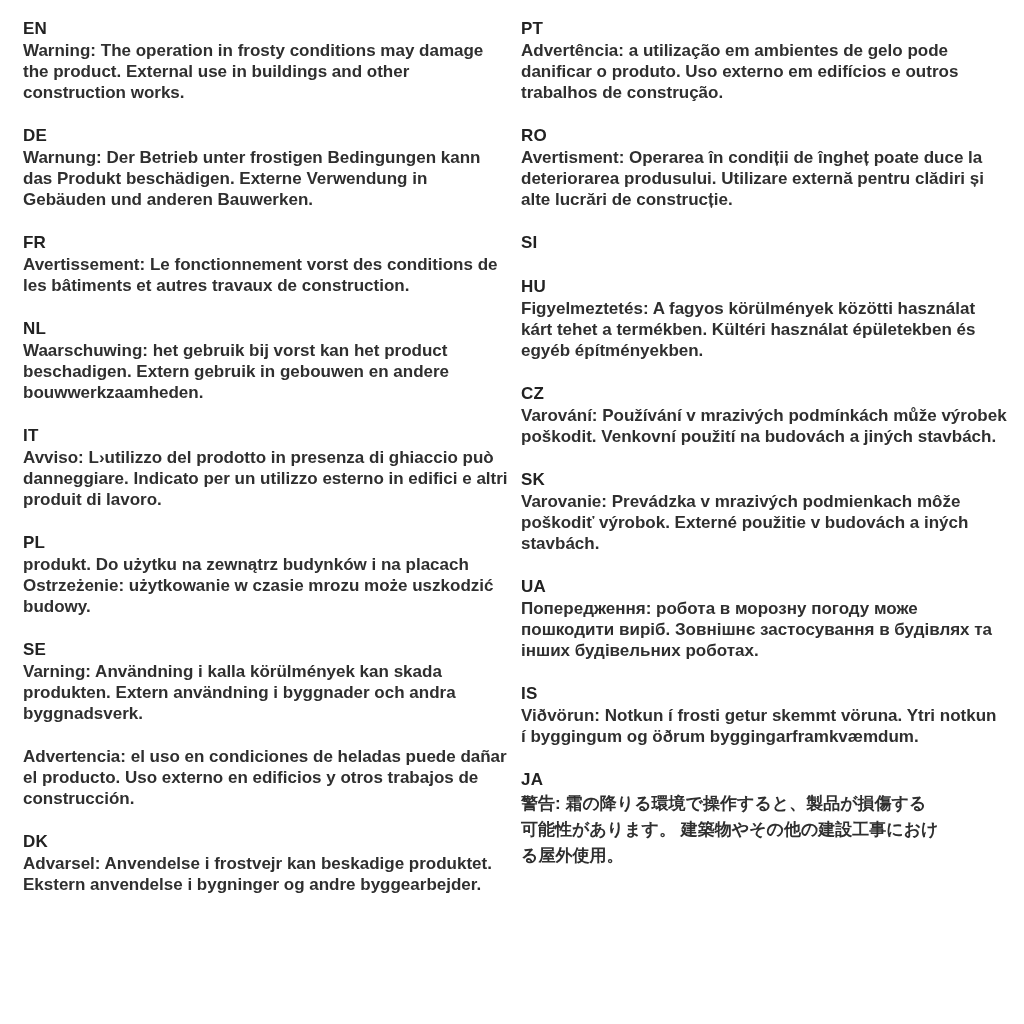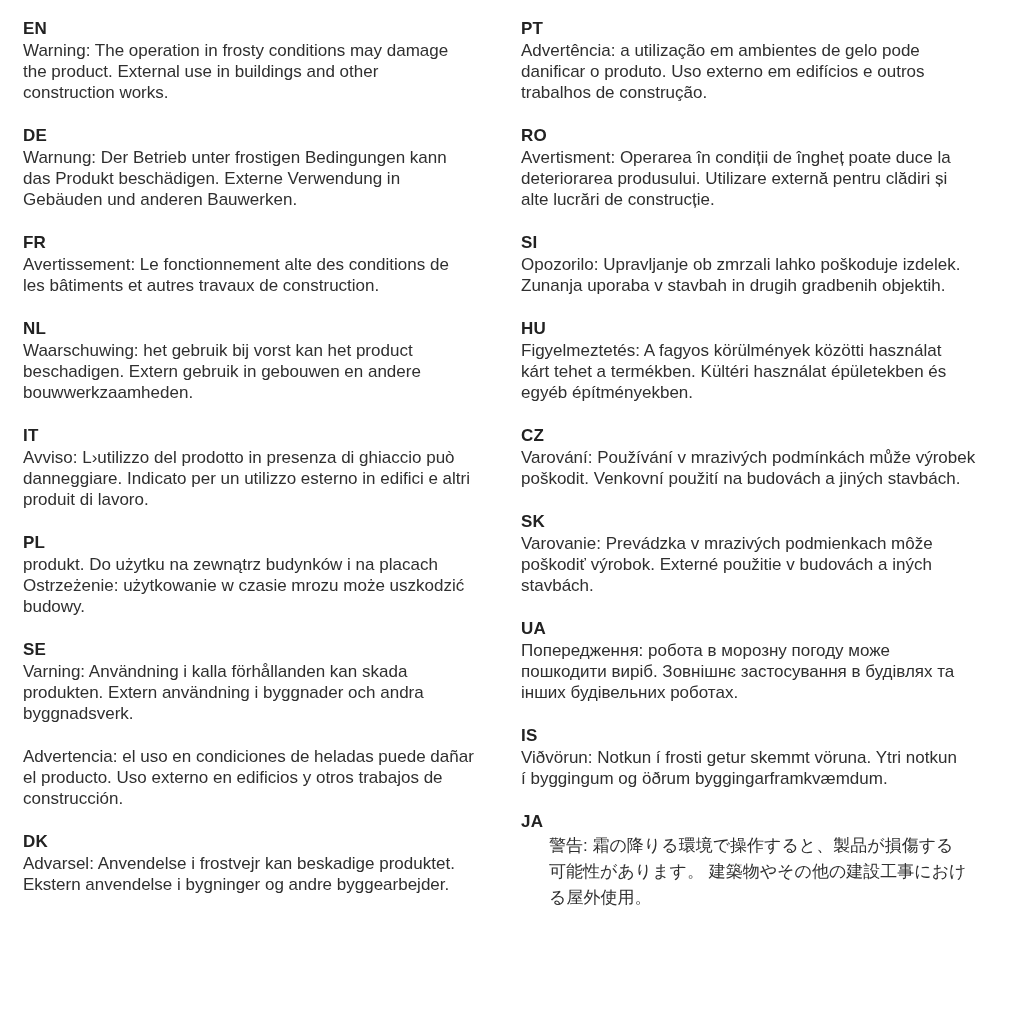--- a/index.html
+++ b/index.html
@@ -36,35 +36,34 @@
     font-size: 17px;
     line-height: 22px;
     font-weight: 700;
     color: #222222;
     letter-spacing: 0.2px;
   }
   .warning-text {
     margin: 0;
     font-size: 17px;
     line-height: 21px;
-    font-weight: 400;
+    font-weight: 700;
     color: #2f2f2f;
   }
   .warning-text .line {
     display: block;
     white-space: nowrap;
   }
   
   .lang-section.cjk .warning-text {
     font-size: 17px;
     line-height: 26px;
   }
   .lang-section.cjk .warning-text .line {
     white-space: normal;
-    margin-left: 28px;
   }
 </style>
 </head>
 <body>
 
 <main class="page">
   <div class="column">
       <section class="lang-section">
         <h2 class="lang-code">EN</h2>
         <p class="warning-text">
@@ -77,21 +76,21 @@
         <h2 class="lang-code">DE</h2>
         <p class="warning-text">
           <span class="line">Warnung: Der Betrieb unter frostigen Bedingungen kann</span>
           <span class="line">das Produkt beschädigen. Externe Verwendung in</span>
           <span class="line">Gebäuden und anderen Bauwerken.</span>
         </p>
       </section>
       <section class="lang-section">
         <h2 class="lang-code">FR</h2>
         <p class="warning-text">
-          <span class="line">Avertissement: Le fonctionnement alte des conditions de</span>
+          <span class="line">Avertissement: Le fonctionnement vorst des conditions de</span>
           <span class="line">les bâtiments et autres travaux de construction.</span>
         </p>
       </section>
       <section class="lang-section">
         <h2 class="lang-code">NL</h2>
         <p class="warning-text">
           <span class="line">Waarschuwing: het gebruik bij vorst kan het product</span>
           <span class="line">beschadigen. Extern gebruik in gebouwen en andere</span>
           <span class="line">bouwwerkzaamheden.</span>
         </p>
@@ -108,21 +107,21 @@
         <h2 class="lang-code">PL</h2>
         <p class="warning-text">
           <span class="line">produkt. Do użytku na zewnątrz budynków i na placach</span>
           <span class="line">Ostrzeżenie: użytkowanie w czasie mrozu może uszkodzić</span>
           <span class="line">budowy.</span>
         </p>
       </section>
       <section class="lang-section">
         <h2 class="lang-code">SE</h2>
         <p class="warning-text">
-          <span class="line">Varning: Användning i kalla förhållanden kan skada</span>
+          <span class="line">Varning: Användning i kalla körülmények kan skada</span>
           <span class="line">produkten. Extern användning i byggnader och andra</span>
           <span class="line">byggnadsverk.</span>
         </p>
       </section>
       <section class="lang-section">
         <p class="warning-text">
           <span class="line">Advertencia: el uso en condiciones de heladas puede dañar</span>
           <span class="line">el producto. Uso externo en edificios y otros trabajos de</span>
           <span class="line">construcción.</span>
         </p>
@@ -147,24 +146,20 @@
       <section class="lang-section">
         <h2 class="lang-code">RO</h2>
         <p class="warning-text">
           <span class="line">Avertisment: Operarea în condiții de îngheț poate duce la</span>
           <span class="line">deteriorarea produsului. Utilizare externă pentru clădiri și</span>
           <span class="line">alte lucrări de construcție.</span>
         </p>
       </section>
       <section class="lang-section">
         <h2 class="lang-code">SI</h2>
-        <p class="warning-text">
-          <span class="line">Opozorilo: Upravljanje ob zmrzali lahko poškoduje izdelek.</span>
-          <span class="line">Zunanja uporaba v stavbah in drugih gradbenih objektih.</span>
-        </p>
       </section>
       <section class="lang-section">
         <h2 class="lang-code">HU</h2>
         <p class="warning-text">
           <span class="line">Figyelmeztetés: A fagyos körülmények közötti használat</span>
           <span class="line">kárt tehet a termékben. Kültéri használat épületekben és</span>
           <span class="line">egyéb építményekben.</span>
         </p>
       </section>
       <section class="lang-section">

